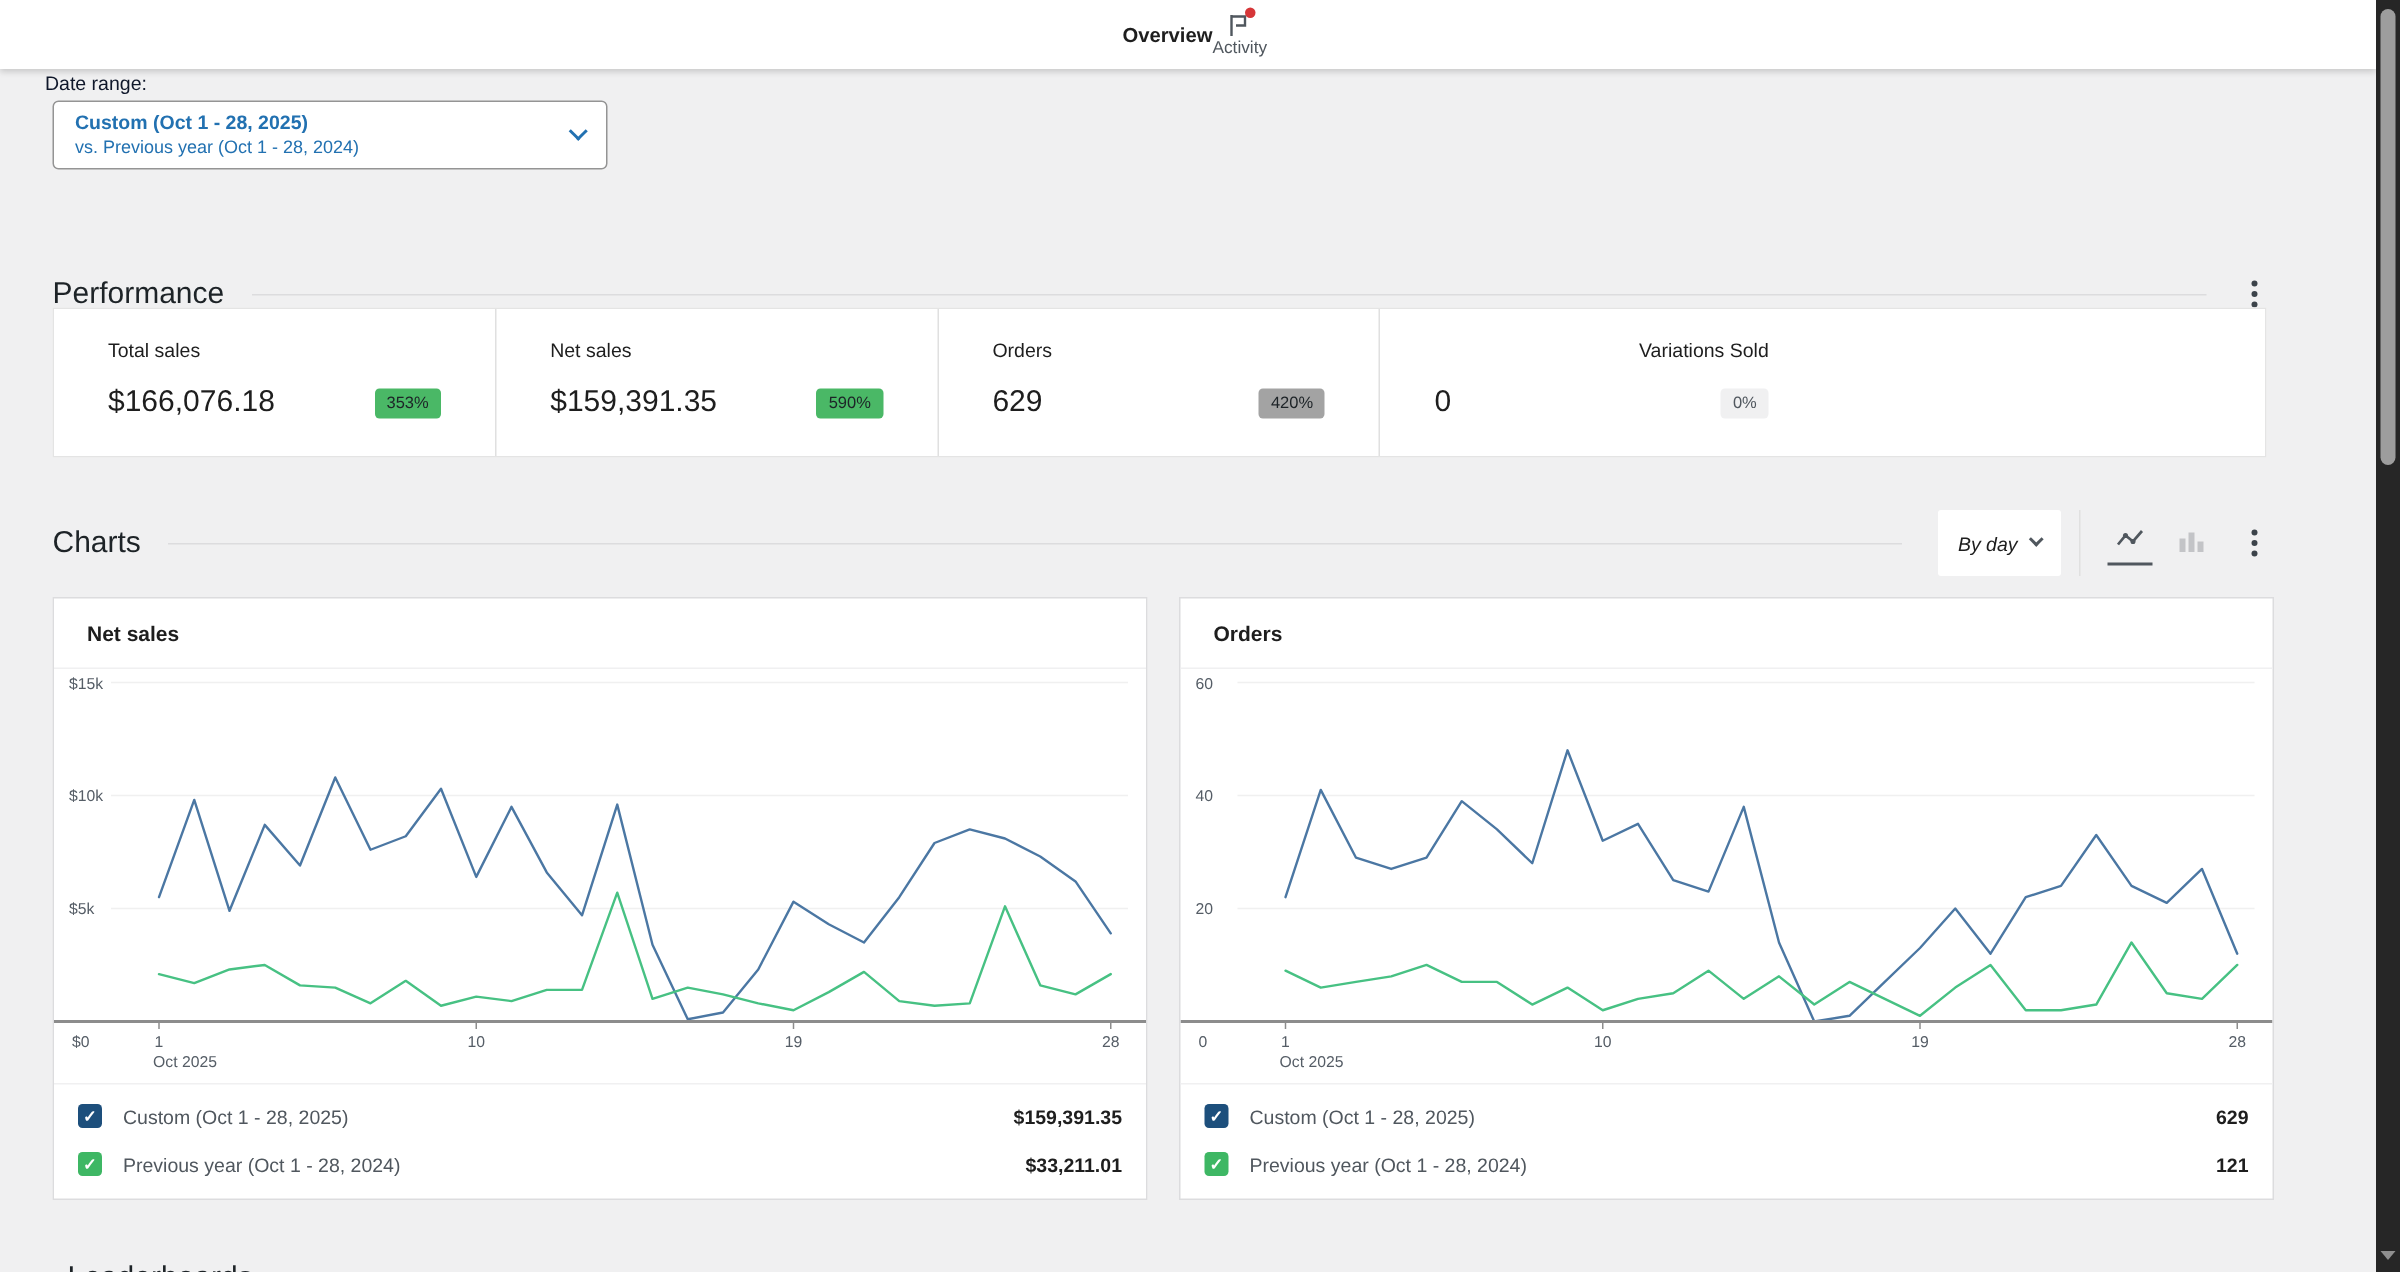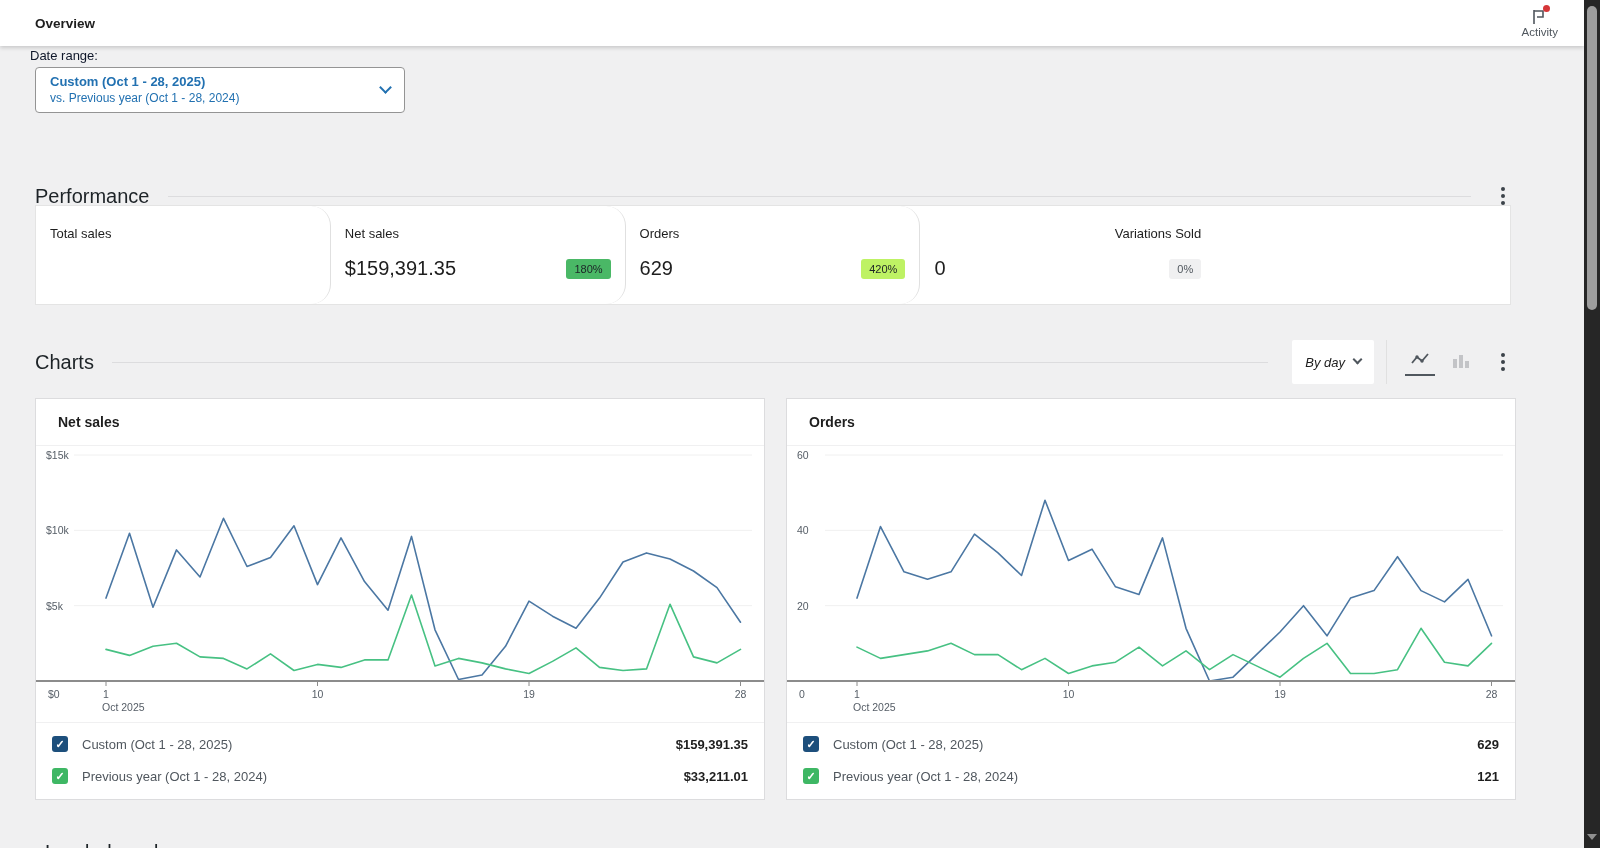--- a/index.html
+++ b/index.html
@@ -2,21 +2,21 @@
 <html><head>
 <meta charset="utf-8">
 <style>
   * { margin:0; padding:0; box-sizing:border-box; }
   html,body { width:1600px; height:848px; overflow:hidden; }
   body { font-family:"Liberation Sans", sans-serif; background:#f0f0f1; position:relative; }
 
   
   .topbar { position:absolute; left:0; top:0; width:1584px; height:46px; background:#fff;
             box-shadow:0 2px 4px rgba(0,0,0,.16); display:flex; align-items:center;
-            justify-content:space-between; z-index:6; }
+            justify-content:center; z-index:6; }
   .topbar-title { margin-left:35px; font-size:13.5px; font-weight:700; color:#1e1e1e; }
   .activity-btn { margin-right:26px; display:flex; flex-direction:column; align-items:center; cursor:pointer; }
   .activity-flag { position:relative; width:18px; height:16px; }
   .activity-label { font-size:11.5px; color:#50575e; margin-top:1px; }
   .red-dot { position:absolute; right:-1px; top:-4px; width:7px; height:7px; border-radius:50%; background:#d63638; }
 
   
   .scrollbar { position:absolute; right:0; top:0; width:16px; height:848px; background:#262626; z-index:10; }
   .scroll-thumb { position:absolute; left:3px; top:6px; width:10px; height:304px; background:#9d9d9d; border-radius:5px; }
   .scroll-arrow { position:absolute; bottom:8px; left:3px; width:0; height:0;
@@ -34,21 +34,21 @@
   
   .section-head { position:absolute; left:35px; width:1476px; display:flex; align-items:center; }
   .section-title { font-size:20px; font-weight:400; color:#1d2327; white-space:nowrap; }
   .head-rule { flex:1; height:1px; background:#dcdcde; margin:0 24px 0 18px; }
   .kebab { display:flex; flex-direction:column; gap:3px; padding:4px 6px; cursor:pointer; }
   .kebab i { width:4px; height:4px; border-radius:50%; background:#3c434a; }
 
   
   .stats-row { position:absolute; left:35px; top:205px; width:1476px; height:100px; background:#fff;
                border:1px solid #e4e4e4; display:grid; grid-template-columns:repeat(5,1fr); }
-  .stat-cell { padding:20px 14px 0; border-right:1px solid #e0e0e0; cursor:pointer;border-radius:20px; }
+  .stat-cell { padding:20px 36px 0; border-right:1px solid #e0e0e0; cursor:pointer; }
   .stat-cell:last-child { border-right:none;text-align:right; }
   .stat-label { font-size:13px; color:#1e1e1e; }
   .stat-value-row { display:flex; align-items:center; justify-content:space-between; margin-top:16px; }
   .stat-value { font-size:20px; font-weight:400; color:#1e1e1e; }
   .stat-badge { font-size:11px; color:#1d2327; padding:4px 8px; border-radius:3px; }
 
   
   .charts-controls { display:flex; align-items:center; }
   .byday { background:#fff; height:44px; padding:0 13px; display:flex; align-items:center; gap:9px;
            font-size:13px; color:#1e1e1e; cursor:pointer; border-radius:2px;font-style:italic; }
@@ -108,35 +108,39 @@
   <div class="kebab">
       <i></i>
       <i></i>
       <i></i>
     </div>
 </div>
 
 <div class="stats-row" id="stats-row">
   <div class="stat-cell">
     <div class="stat-label">Total sales</div>
+    <div class="stat-value-row">
+      <div class="stat-value">$166,076.18</div>
+      <div class="stat-badge" style="background: rgb(74, 184, 102); color: rgb(29, 35, 39);">353%</div>
+    </div>
   </div>
 
   <div class="stat-cell">
     <div class="stat-label">Net sales</div>
     <div class="stat-value-row">
       <div class="stat-value">$159,391.35</div>
-      <div class="stat-badge" style="background: rgb(74, 184, 102); color: rgb(29, 35, 39);">180%</div>
+      <div class="stat-badge" style="background: rgb(74, 184, 102); color: rgb(29, 35, 39);">590%</div>
     </div>
   </div>
 
   <div class="stat-cell">
     <div class="stat-label">Orders</div>
     <div class="stat-value-row">
       <div class="stat-value">629</div>
-      <div class="stat-badge" style="background: #bef264; color: rgb(29, 35, 39); text-align: right;">420%</div>
+      <div class="stat-badge" style="background: #a3a3a3; color: rgb(29, 35, 39); text-align: right;">420%</div>
     </div>
   </div>
 
 
   <div class="stat-cell">
     <div class="stat-label">Variations Sold</div>
     <div class="stat-value-row">
       <div class="stat-value">0</div>
       <div class="stat-badge" style="background: rgb(240, 240, 241); color: rgb(80, 87, 94);">0%</div>
     </div>

